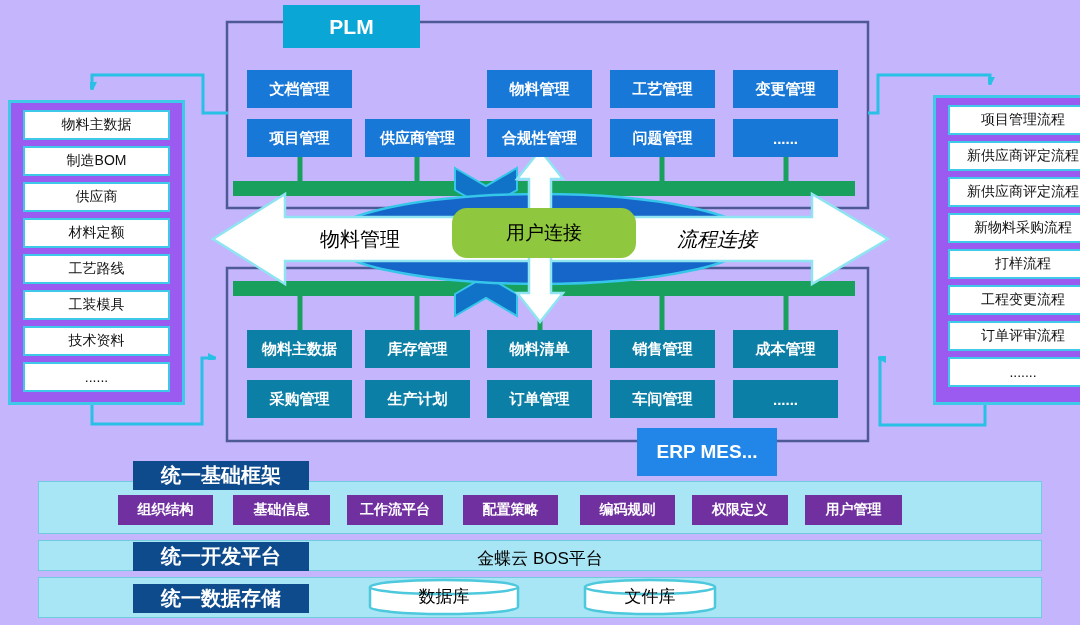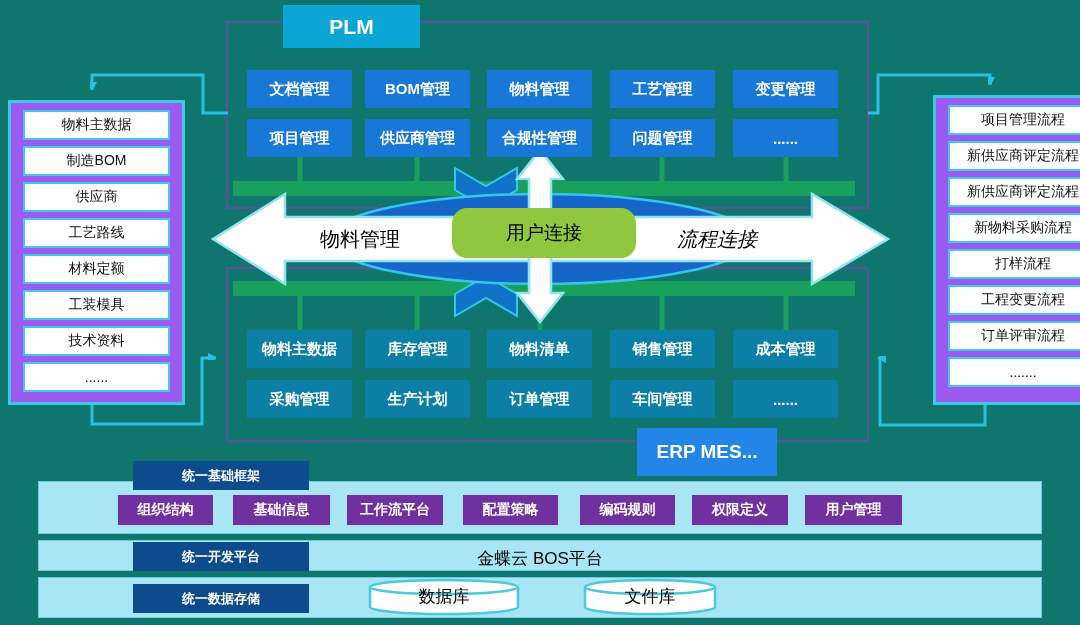--- a/index.html
+++ b/index.html
@@ -1,18 +1,18 @@
 <!DOCTYPE html>
 <html><head>
 <meta charset="utf-8">
 <style>
   html,body { margin:0; padding:0; background:#ffffff; }
   * { box-sizing:border-box; }
   .canvas {
-    position:relative; width:1080px; height:625px; background:#0f766e;
+    position:relative; width:1080px; height:625px; background:#c4b5fd;
     font-family:"Liberation Sans","DejaVu Sans",sans-serif; overflow:hidden;
   }
   .flexc { display:flex; align-items:center; justify-content:center; }
 
   
   .mod { position:absolute; width:105px; height:38px; display:flex; align-items:center; justify-content:center;
          color:#fff; font-weight:bold; font-size:15px; z-index:8; white-space:nowrap; }
   .mod.blue { background:#1878d8; }
   .mod.teal { background:#0c7fa6; }
   .c0{left:247px}.c1{left:365px}.c2{left:487px}.c3{left:610px}.c4{left:733px}
@@ -37,21 +37,21 @@
                 display:flex; align-items:center; justify-content:center; }
   .user-box { position:absolute; left:452px; top:208px; width:184px; height:50px;
               background:#8fc83e; color:#000; font-size:19px; z-index:11;border-radius:15px; }
 
   
   .bar { position:absolute; left:38px; width:1004px; background:#a9e6f5; border:1px solid #6fccdf; z-index:2; }
   .bar1 { top:481px; height:53px; }
   .bar2 { top:540px; height:31px; }
   .bar3 { top:577px; height:41px; }
   .found-label { position:absolute; left:133px; width:176px; height:29px; background:#0e4b8c;
-                 color:#fff; font-weight:bold; font-size:13px; z-index:5; }
+                 color:#fff; font-weight:bold; font-size:20px; z-index:5; }
   .fl1{top:461px}.fl2{top:542px}.fl3{top:584px}
   .fitem { position:absolute; top:495px; height:30px; background:#7030a0; color:#fff;
            font-weight:bold; font-size:14px; z-index:5; }
   .f0{left:118px;width:95px}.f1{left:233px;width:97px}.f2{left:347px;width:96px}
   .f3{left:463px;width:95px}.f4{left:580px;width:95px}.f5{left:692px;width:96px}
   .f6{left:805px;width:97px}
   .bos-text { position:absolute; left:340px; top:547px; width:400px; text-align:center;
               font-size:17px; color:#000; z-index:5; }
   .cyl-label { position:absolute; top:585px; font-size:17px; color:#000; z-index:6;
                display:flex; align-items:center; justify-content:center; }
@@ -114,21 +114,20 @@
     </g>
     <g>
       <path d="M585,587 L585,607 A65,7 0 0 0 715,607 L715,587" fill="#ffffff" stroke="#4dc8dc" stroke-width="2.5"></path>
       <ellipse cx="650" cy="587" rx="65" ry="7" fill="#ffffff" stroke="#4dc8dc" stroke-width="2.5"></ellipse>
     </g>
   </svg>
 
   <div class="mod plm-title flexc">PLM</div>
 
   <div class="mod blue pr1 c0">文档管理</div>
-  <div class="mod blue pr1 c1">BOM管理</div>
   <div class="mod blue pr1 c2">物料管理</div>
   <div class="mod blue pr1 c3">工艺管理</div>
   <div class="mod blue pr1 c4">变更管理</div>
 
   <div class="mod blue pr2 c0">项目管理</div>
   <div class="mod blue pr2 c1">供应商管理</div>
   <div class="mod blue pr2 c2">合规性管理</div>
   <div class="mod blue pr2 c3">问题管理</div>
   <div class="mod blue pr2 c4">......</div>
 
@@ -143,22 +142,22 @@
   <div class="mod teal er2 c2">订单管理</div>
   <div class="mod teal er2 c3">车间管理</div>
   <div class="mod teal er2 c4">......</div>
 
   <div class="mod erp-title flexc">ERP MES...</div>
 
   <div class="side-panel left-panel">
     <div class="side-item">物料主数据</div>
     <div class="side-item">制造BOM</div>
     <div class="side-item">供应商</div>
+    <div class="side-item">材料定额</div>
     <div class="side-item">工艺路线</div>
-    <div class="side-item">材料定额</div>
     <div class="side-item">工装模具</div>
     <div class="side-item">技术资料</div>
     <div class="side-item">......</div>
   </div>
 
   <div class="side-panel right-panel">
     <div class="side-item">项目管理流程</div>
     <div class="side-item">新供应商评定流程</div>
     <div class="side-item">新供应商评定流程</div>
     <div class="side-item">新物料采购流程</div>

